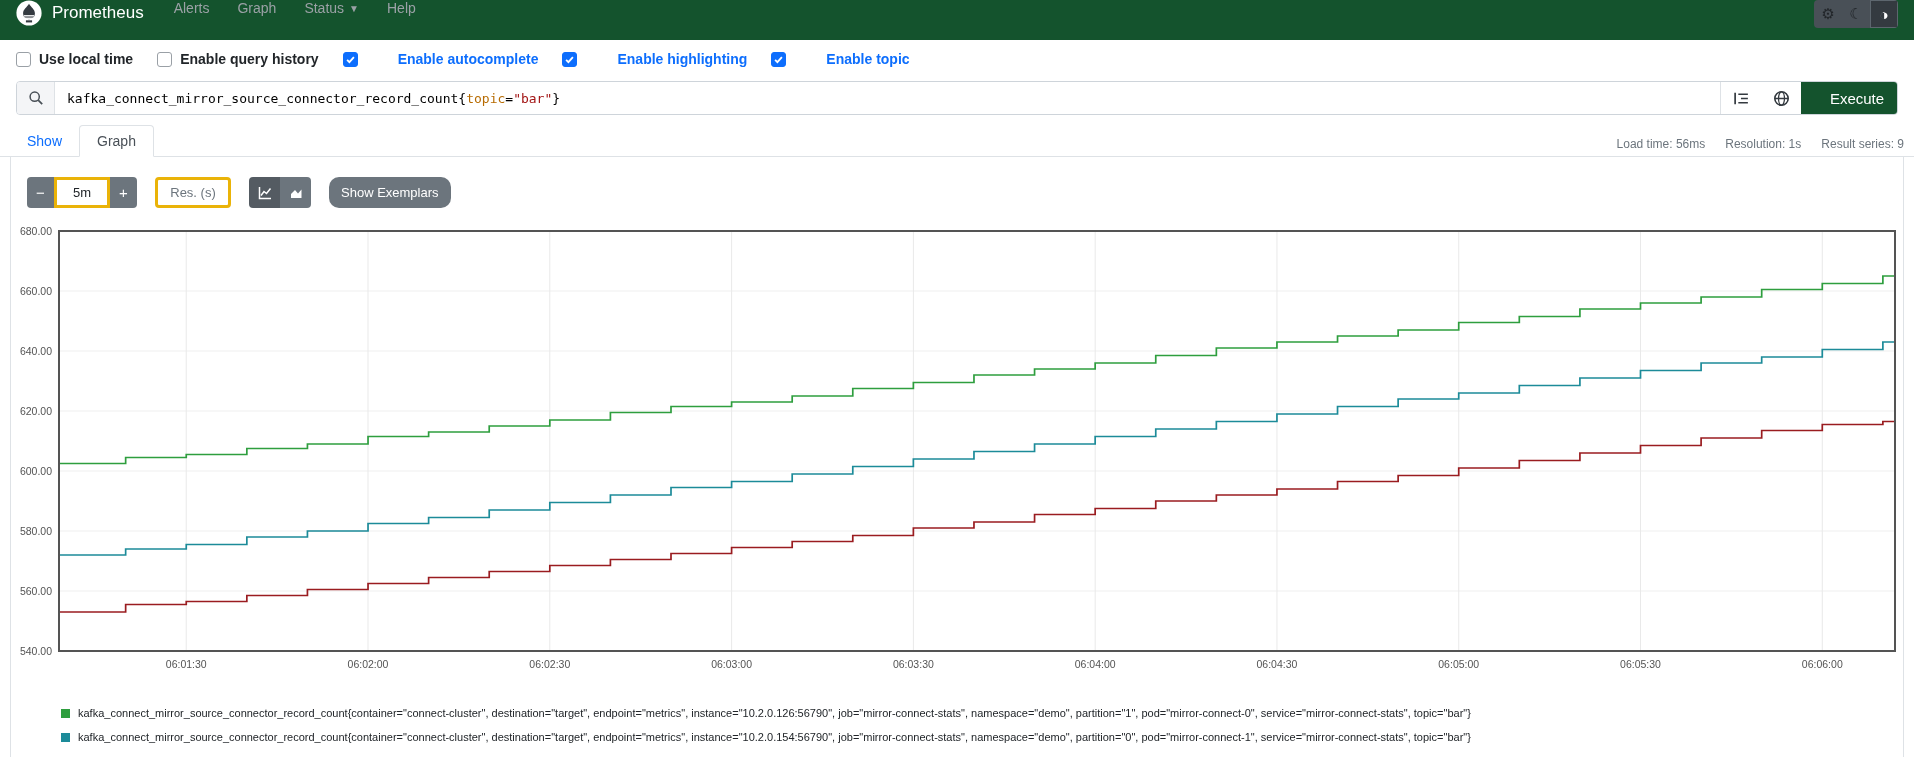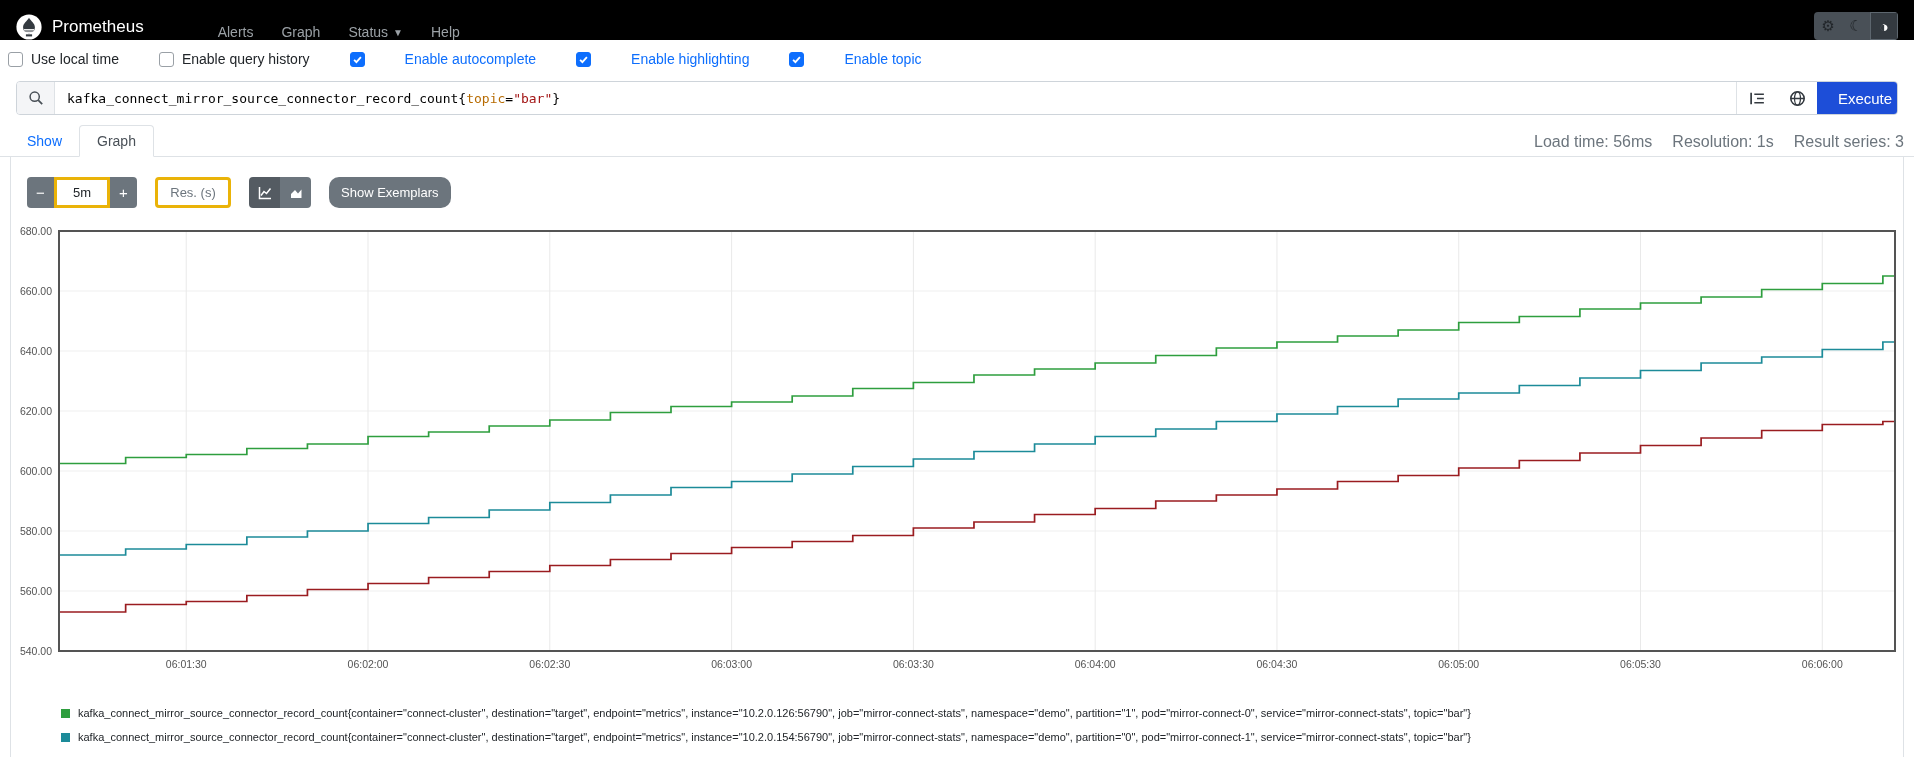--- a/index.html
+++ b/index.html
@@ -1,62 +1,62 @@
 <!DOCTYPE html>
 <html><head>
 <meta charset="utf-8">
 <style>
   * { box-sizing: border-box; margin: 0; padding: 0; }
   html,body { width:1914px; height:757px; overflow:hidden; background:#fff;
     font-family:"Liberation Sans", sans-serif; color:#212529; }
 
   
-  .navbar { height:40px; background:#000000; display:flex; align-items:flex-end; padding:0 16px;gap:44px; }
+  .navbar { height:40px; background:#14532d; display:flex; align-items:flex-start; padding:0 16px; }
   .brand { display:flex; align-items:center; gap:10px; color:#fff; font-size:17px; cursor:pointer; }
   .nav-links { display:flex; margin-left:16px; }
   .nav-link { color:#9ba1a6; font-size:14px; padding:0 14px; cursor:pointer; display:flex; align-items:center; gap:5px;}
   .caret { font-size:10px; color:#9ba1a6; }
   .nav-right { margin-left:auto; }
   .theme-group { display:flex; border-radius:4px; overflow:hidden; }
   .theme-btn { width:28px; height:28px; display:flex; align-items:center; justify-content:center;
     background:#495057; color:#22262a; font-size:15px; border:none; cursor:pointer; }
   .theme-btn.active { background:#343a40; color:#fff; box-shadow: inset 0 0 0 1px #5d666e; }
 
   
-  .options-row { display:flex; gap:40px; align-items:center; padding:11px 8px 8px; }
+  .options-row { display:flex; gap:24px; align-items:center; padding:11px 16px 8px;font-weight:bold; }
   .chk { display:flex; align-items:center; gap:8px; font-size:14px; cursor:pointer; }
   .chk-box { width:15px; height:15px; border:1px solid #9aa0a6; border-radius:3px; background:#fff;
     display:flex; align-items:center; justify-content:center; }
   .chk.checked .chk-box { background:#0d6efd; border-color:#0d6efd; }
   .chk.checked .chk-label { color:#0d6efd;margin-left:32px; }
 
   
   .query-row { padding:6px 16px 8px; }
   .query-group { display:flex; align-items:stretch; height:34px; border:1px solid #ced4da;
     border-radius:4px; background:#fff; overflow:hidden; }
   .search-addon { width:38px; background:#f4f5f7; border-right:1px solid #dee2e6;
     display:flex; align-items:center; justify-content:center; }
   .query-input { flex:1; display:flex; align-items:center; padding-left:12px;
     font-family:"DejaVu Sans Mono", monospace; font-size:13px; white-space:pre; cursor:text; }
   .tok-default { color:#000; }
   .tok-label { color:#b76b01; }
   .tok-string { color:#a31515; }
   .query-icons { display:flex; align-items:stretch; border-left:1px solid #dee2e6; }
   .qi-btn { width:40px; border:none; background:#fff; display:flex; align-items:center;
     justify-content:center; cursor:pointer; }
-  .execute-btn { width:80px; background:#1d4ed8; color:#fff; border:none; font-size:15px;
+  .execute-btn { width:96px; background:#14532d; color:#fff; border:none; font-size:15px;
     font-family:"Liberation Sans", sans-serif; cursor:pointer;padding-left:16px; }
 
   
   .tabs-row { display:flex; align-items:flex-end; padding:0 10px; border-bottom:1px solid #dee2e6; height:34px; }
   .tab { font-size:14px; padding:7px 17px; cursor:pointer; }
   .tab.inactive { color:#0d6efd; }
   .tab.active { background:#fff; border:1px solid #dee2e6; border-bottom:1px solid #fff;
     border-radius:4px 4px 0 0; margin-bottom:-1px; color:#495057; }
-  .tabs-stats { margin-left:auto; display:flex; gap:20px; font-size:16px; color:#6c757d; padding-bottom:5px;align-items:center; }
+  .tabs-stats { margin-left:auto; display:flex; gap:20px; font-size:12px; color:#6c757d; padding-bottom:5px;align-items:center; }
 
   
   .panel { margin:0 10px; border:1px solid #dee2e6; border-top:none; height:608px; overflow:hidden; }
   .toolbar { display:flex; align-items:center; gap:18px; padding:20px 16px 0; }
   .tb-group { display:flex; height:31px; }
   .btn-gray { background:#6c757d; color:#fff; border:none; min-width:27px; height:31px;
     display:flex; align-items:center; justify-content:center; font-size:15px; cursor:pointer; }
   .rad-l { border-radius:4px 0 0 4px; } .rad-r { border-radius:0 4px 4px 0; }
   .tb-input { border:3px solid #eab308; height:31px; text-align:center; font-size:13px;
     font-family:"Liberation Sans", sans-serif; color:#212529; outline:none; }
@@ -190,21 +190,21 @@
     <button class="execute-btn">Execute</button>
   </div>
 </div>
 
 <div class="tabs-row">
   <div class="tab inactive">Show</div>
   <div class="tab active">Graph</div>
   <div class="tabs-stats">
     <span>Load time: 56ms</span>
     <span>Resolution: 1s</span>
-    <span>Result series: 3</span>
+    <span>Result series: 9</span>
   </div>
 </div>
 
 <div class="panel">
 
   <div class="toolbar">
     <div class="tb-group">
       <button class="btn-gray rad-l">−</button>
       <input class="tb-input w-range" value="5m" style="">
       <button class="btn-gray rad-r">+</button>

